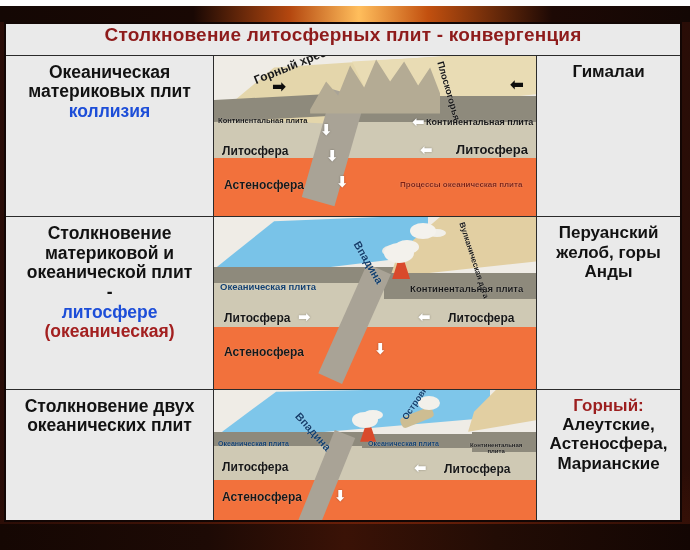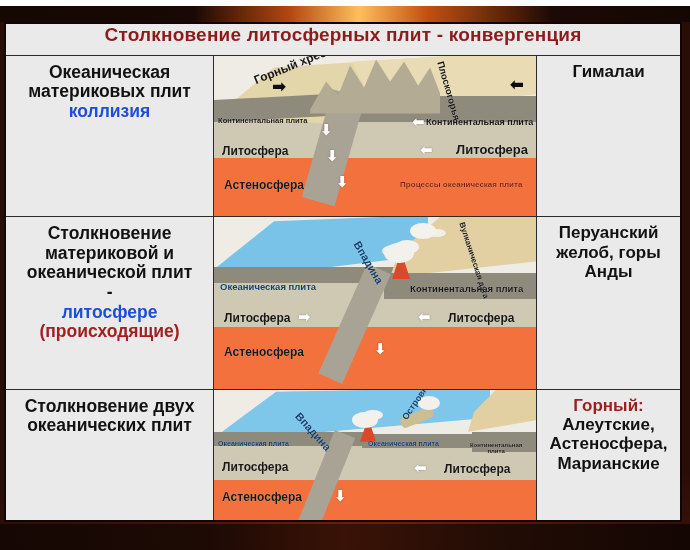--- a/index.html
+++ b/index.html
@@ -208,21 +208,21 @@
         </div>
       </td>
     </tr>
 
     <tr>
       <td style="height:158px">
         <div class="celltext">
           <div>Столкновение материковой и океанической плит</div>
           <div class="dash">-</div>
           <div class="accent">литосфере</div>
-          <div class="accent2">(происходящие)</div>
+          <div class="accent2">(океаническая)</div>
         </div>
       </td>
       <td>
         <div class="diag r2">
           <div class="bg"></div>
           <div class="litho"></div>
           <div class="astheno"></div>
           <div class="ocean"></div>
           <div class="ocrust"></div>
           <div class="land"></div>

